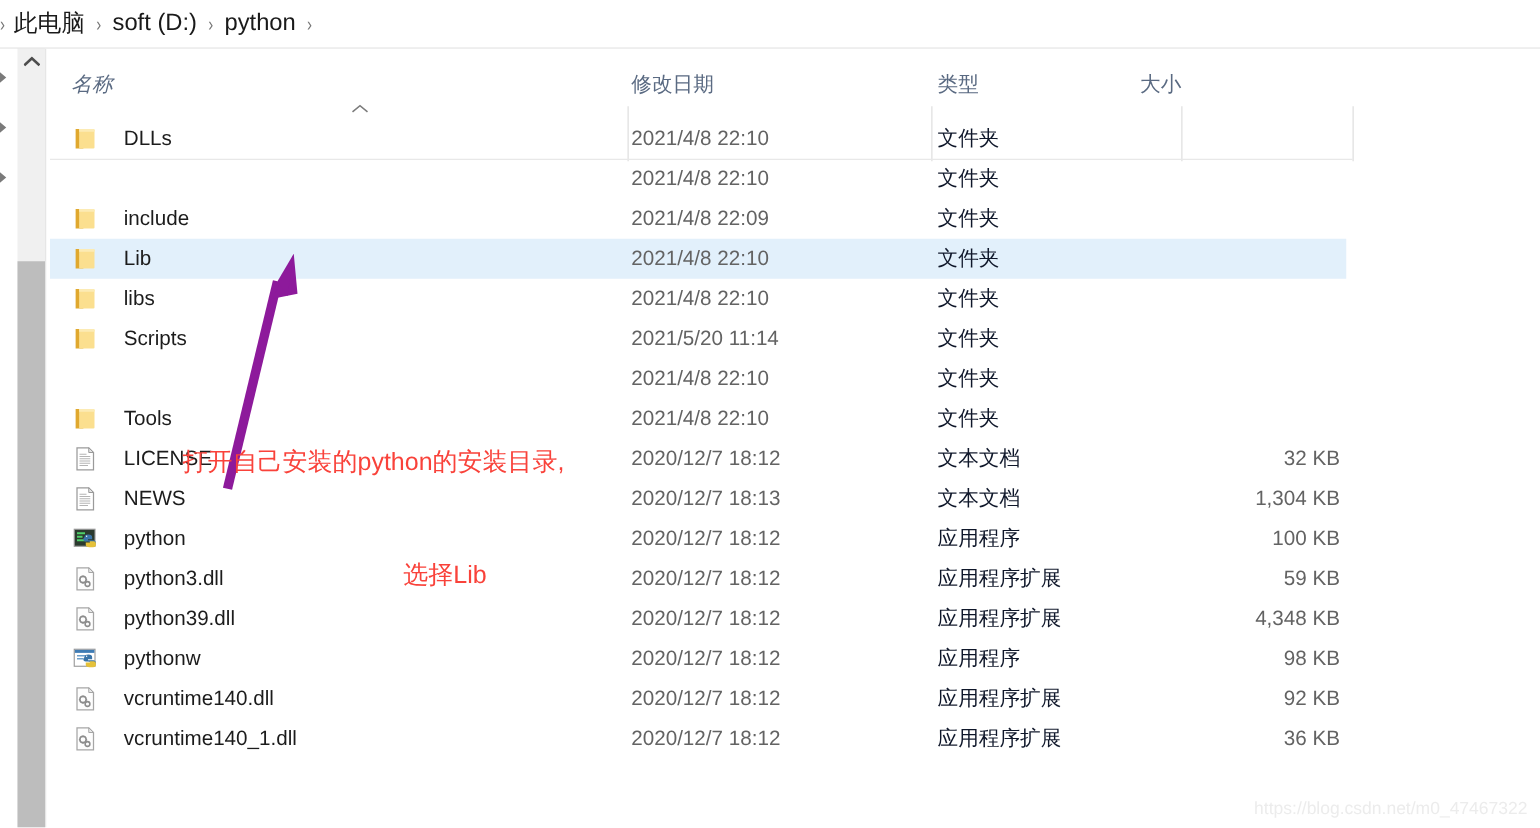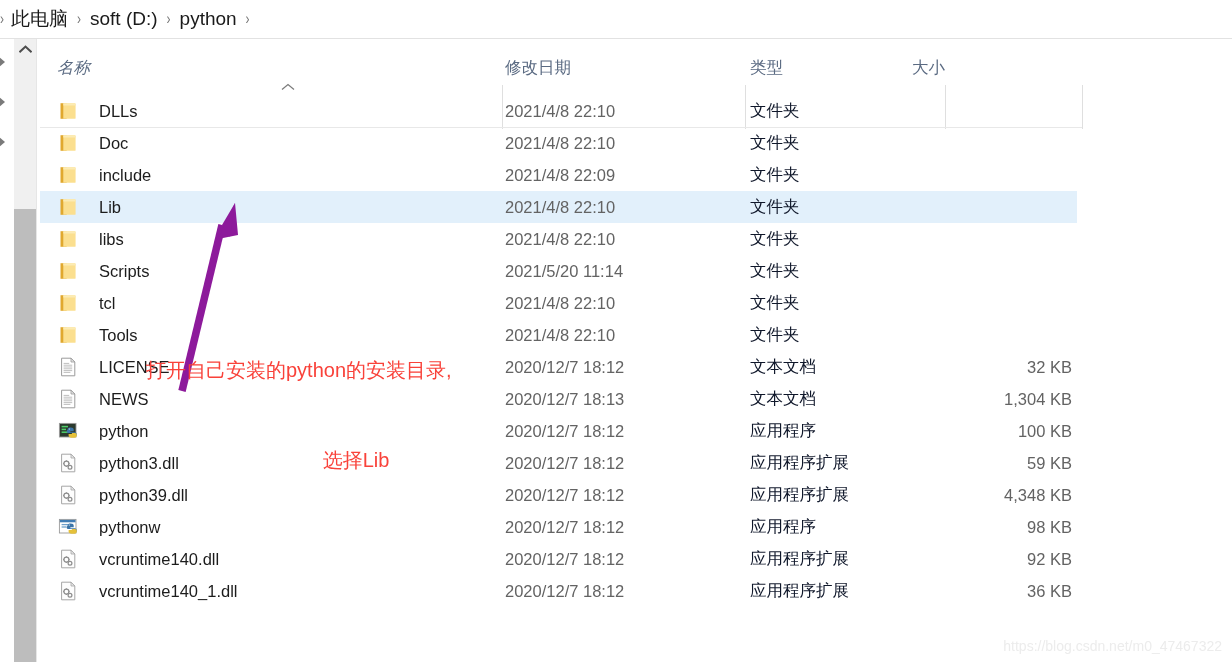--- a/index.html
+++ b/index.html
@@ -322,135 +322,115 @@
           <span class="row-text muted">2021/4/8 22:10</span>
         </div>
         <div class="cell cell-type">
           <span class="row-text type">文件夹</span>
         </div>
         <div class="cell cell-size">
           <span class="row-text size"></span>
         </div>
       </div>
       <div class="file-row">
+        <div class="cell cell-date">
+          <span class="row-text muted">2021/4/8 22:10</span>
+        </div>
+        <div class="cell cell-type">
+          <span class="row-text type">文件夹</span>
+        </div>
+        <div class="cell cell-size">
+          <span class="row-text size"></span>
+        </div>
+      </div>
+      <div class="file-row">
         <div class="cell cell-name">
           <span class="icon-slot">
             <svg width="22" height="22" viewBox="0 0 22 22">
               <path d="M3.5 3.2 h6.2 v15.6 h-6.2 z" fill="#e0a82e"></path>
               <path d="M6.3 3.2 h11.4 a0.9 0.9 0 0 1 0.9 0.9 v13.8 a0.9 0.9 0 0 1 -0.9 0.9 h-11.4 z" fill="#fbdf8f"></path>
               <path d="M6.3 3.2 h11.4 a0.9 0.9 0 0 1 0.9 0.9 v1.3 h-12.3 z" fill="#fcebb4"></path>
             </svg>
           </span>
-          <span class="row-text name-label">Doc</span>
-        </div>
-        <div class="cell cell-date">
-          <span class="row-text muted">2021/4/8 22:10</span>
+          <span class="row-text name-label">include</span>
+        </div>
+        <div class="cell cell-date">
+          <span class="row-text muted">2021/4/8 22:09</span>
         </div>
         <div class="cell cell-type">
           <span class="row-text type">文件夹</span>
         </div>
         <div class="cell cell-size">
           <span class="row-text size"></span>
         </div>
       </div>
-      <div class="file-row">
+      <div class="file-row selected">
         <div class="cell cell-name">
           <span class="icon-slot">
             <svg width="22" height="22" viewBox="0 0 22 22">
               <path d="M3.5 3.2 h6.2 v15.6 h-6.2 z" fill="#e0a82e"></path>
               <path d="M6.3 3.2 h11.4 a0.9 0.9 0 0 1 0.9 0.9 v13.8 a0.9 0.9 0 0 1 -0.9 0.9 h-11.4 z" fill="#fbdf8f"></path>
               <path d="M6.3 3.2 h11.4 a0.9 0.9 0 0 1 0.9 0.9 v1.3 h-12.3 z" fill="#fcebb4"></path>
             </svg>
           </span>
-          <span class="row-text name-label">include</span>
-        </div>
-        <div class="cell cell-date">
-          <span class="row-text muted">2021/4/8 22:09</span>
+          <span class="row-text name-label">Lib</span>
+        </div>
+        <div class="cell cell-date">
+          <span class="row-text muted">2021/4/8 22:10</span>
         </div>
         <div class="cell cell-type">
           <span class="row-text type">文件夹</span>
         </div>
         <div class="cell cell-size">
           <span class="row-text size"></span>
         </div>
       </div>
-      <div class="file-row selected">
+      <div class="file-row">
         <div class="cell cell-name">
           <span class="icon-slot">
             <svg width="22" height="22" viewBox="0 0 22 22">
               <path d="M3.5 3.2 h6.2 v15.6 h-6.2 z" fill="#e0a82e"></path>
               <path d="M6.3 3.2 h11.4 a0.9 0.9 0 0 1 0.9 0.9 v13.8 a0.9 0.9 0 0 1 -0.9 0.9 h-11.4 z" fill="#fbdf8f"></path>
               <path d="M6.3 3.2 h11.4 a0.9 0.9 0 0 1 0.9 0.9 v1.3 h-12.3 z" fill="#fcebb4"></path>
             </svg>
           </span>
-          <span class="row-text name-label">Lib</span>
+          <span class="row-text name-label">libs</span>
         </div>
         <div class="cell cell-date">
           <span class="row-text muted">2021/4/8 22:10</span>
         </div>
         <div class="cell cell-type">
           <span class="row-text type">文件夹</span>
         </div>
         <div class="cell cell-size">
           <span class="row-text size"></span>
         </div>
       </div>
       <div class="file-row">
         <div class="cell cell-name">
           <span class="icon-slot">
             <svg width="22" height="22" viewBox="0 0 22 22">
               <path d="M3.5 3.2 h6.2 v15.6 h-6.2 z" fill="#e0a82e"></path>
               <path d="M6.3 3.2 h11.4 a0.9 0.9 0 0 1 0.9 0.9 v13.8 a0.9 0.9 0 0 1 -0.9 0.9 h-11.4 z" fill="#fbdf8f"></path>
               <path d="M6.3 3.2 h11.4 a0.9 0.9 0 0 1 0.9 0.9 v1.3 h-12.3 z" fill="#fcebb4"></path>
             </svg>
           </span>
-          <span class="row-text name-label">libs</span>
-        </div>
-        <div class="cell cell-date">
-          <span class="row-text muted">2021/4/8 22:10</span>
+          <span class="row-text name-label">Scripts</span>
+        </div>
+        <div class="cell cell-date">
+          <span class="row-text muted">2021/5/20 11:14</span>
         </div>
         <div class="cell cell-type">
           <span class="row-text type">文件夹</span>
         </div>
         <div class="cell cell-size">
           <span class="row-text size"></span>
         </div>
       </div>
       <div class="file-row">
-        <div class="cell cell-name">
-          <span class="icon-slot">
-            <svg width="22" height="22" viewBox="0 0 22 22">
-              <path d="M3.5 3.2 h6.2 v15.6 h-6.2 z" fill="#e0a82e"></path>
-              <path d="M6.3 3.2 h11.4 a0.9 0.9 0 0 1 0.9 0.9 v13.8 a0.9 0.9 0 0 1 -0.9 0.9 h-11.4 z" fill="#fbdf8f"></path>
-              <path d="M6.3 3.2 h11.4 a0.9 0.9 0 0 1 0.9 0.9 v1.3 h-12.3 z" fill="#fcebb4"></path>
-            </svg>
-          </span>
-          <span class="row-text name-label">Scripts</span>
-        </div>
-        <div class="cell cell-date">
-          <span class="row-text muted">2021/5/20 11:14</span>
-        </div>
-        <div class="cell cell-type">
-          <span class="row-text type">文件夹</span>
-        </div>
-        <div class="cell cell-size">
-          <span class="row-text size"></span>
-        </div>
-      </div>
-      <div class="file-row">
-        <div class="cell cell-name">
-          <span class="icon-slot">
-            <svg width="22" height="22" viewBox="0 0 22 22">
-              <path d="M3.5 3.2 h6.2 v15.6 h-6.2 z" fill="#e0a82e"></path>
-              <path d="M6.3 3.2 h11.4 a0.9 0.9 0 0 1 0.9 0.9 v13.8 a0.9 0.9 0 0 1 -0.9 0.9 h-11.4 z" fill="#fbdf8f"></path>
-              <path d="M6.3 3.2 h11.4 a0.9 0.9 0 0 1 0.9 0.9 v1.3 h-12.3 z" fill="#fcebb4"></path>
-            </svg>
-          </span>
-          <span class="row-text name-label">tcl</span>
-        </div>
         <div class="cell cell-date">
           <span class="row-text muted">2021/4/8 22:10</span>
         </div>
         <div class="cell cell-type">
           <span class="row-text type">文件夹</span>
         </div>
         <div class="cell cell-size">
           <span class="row-text size"></span>
         </div>
       </div>

